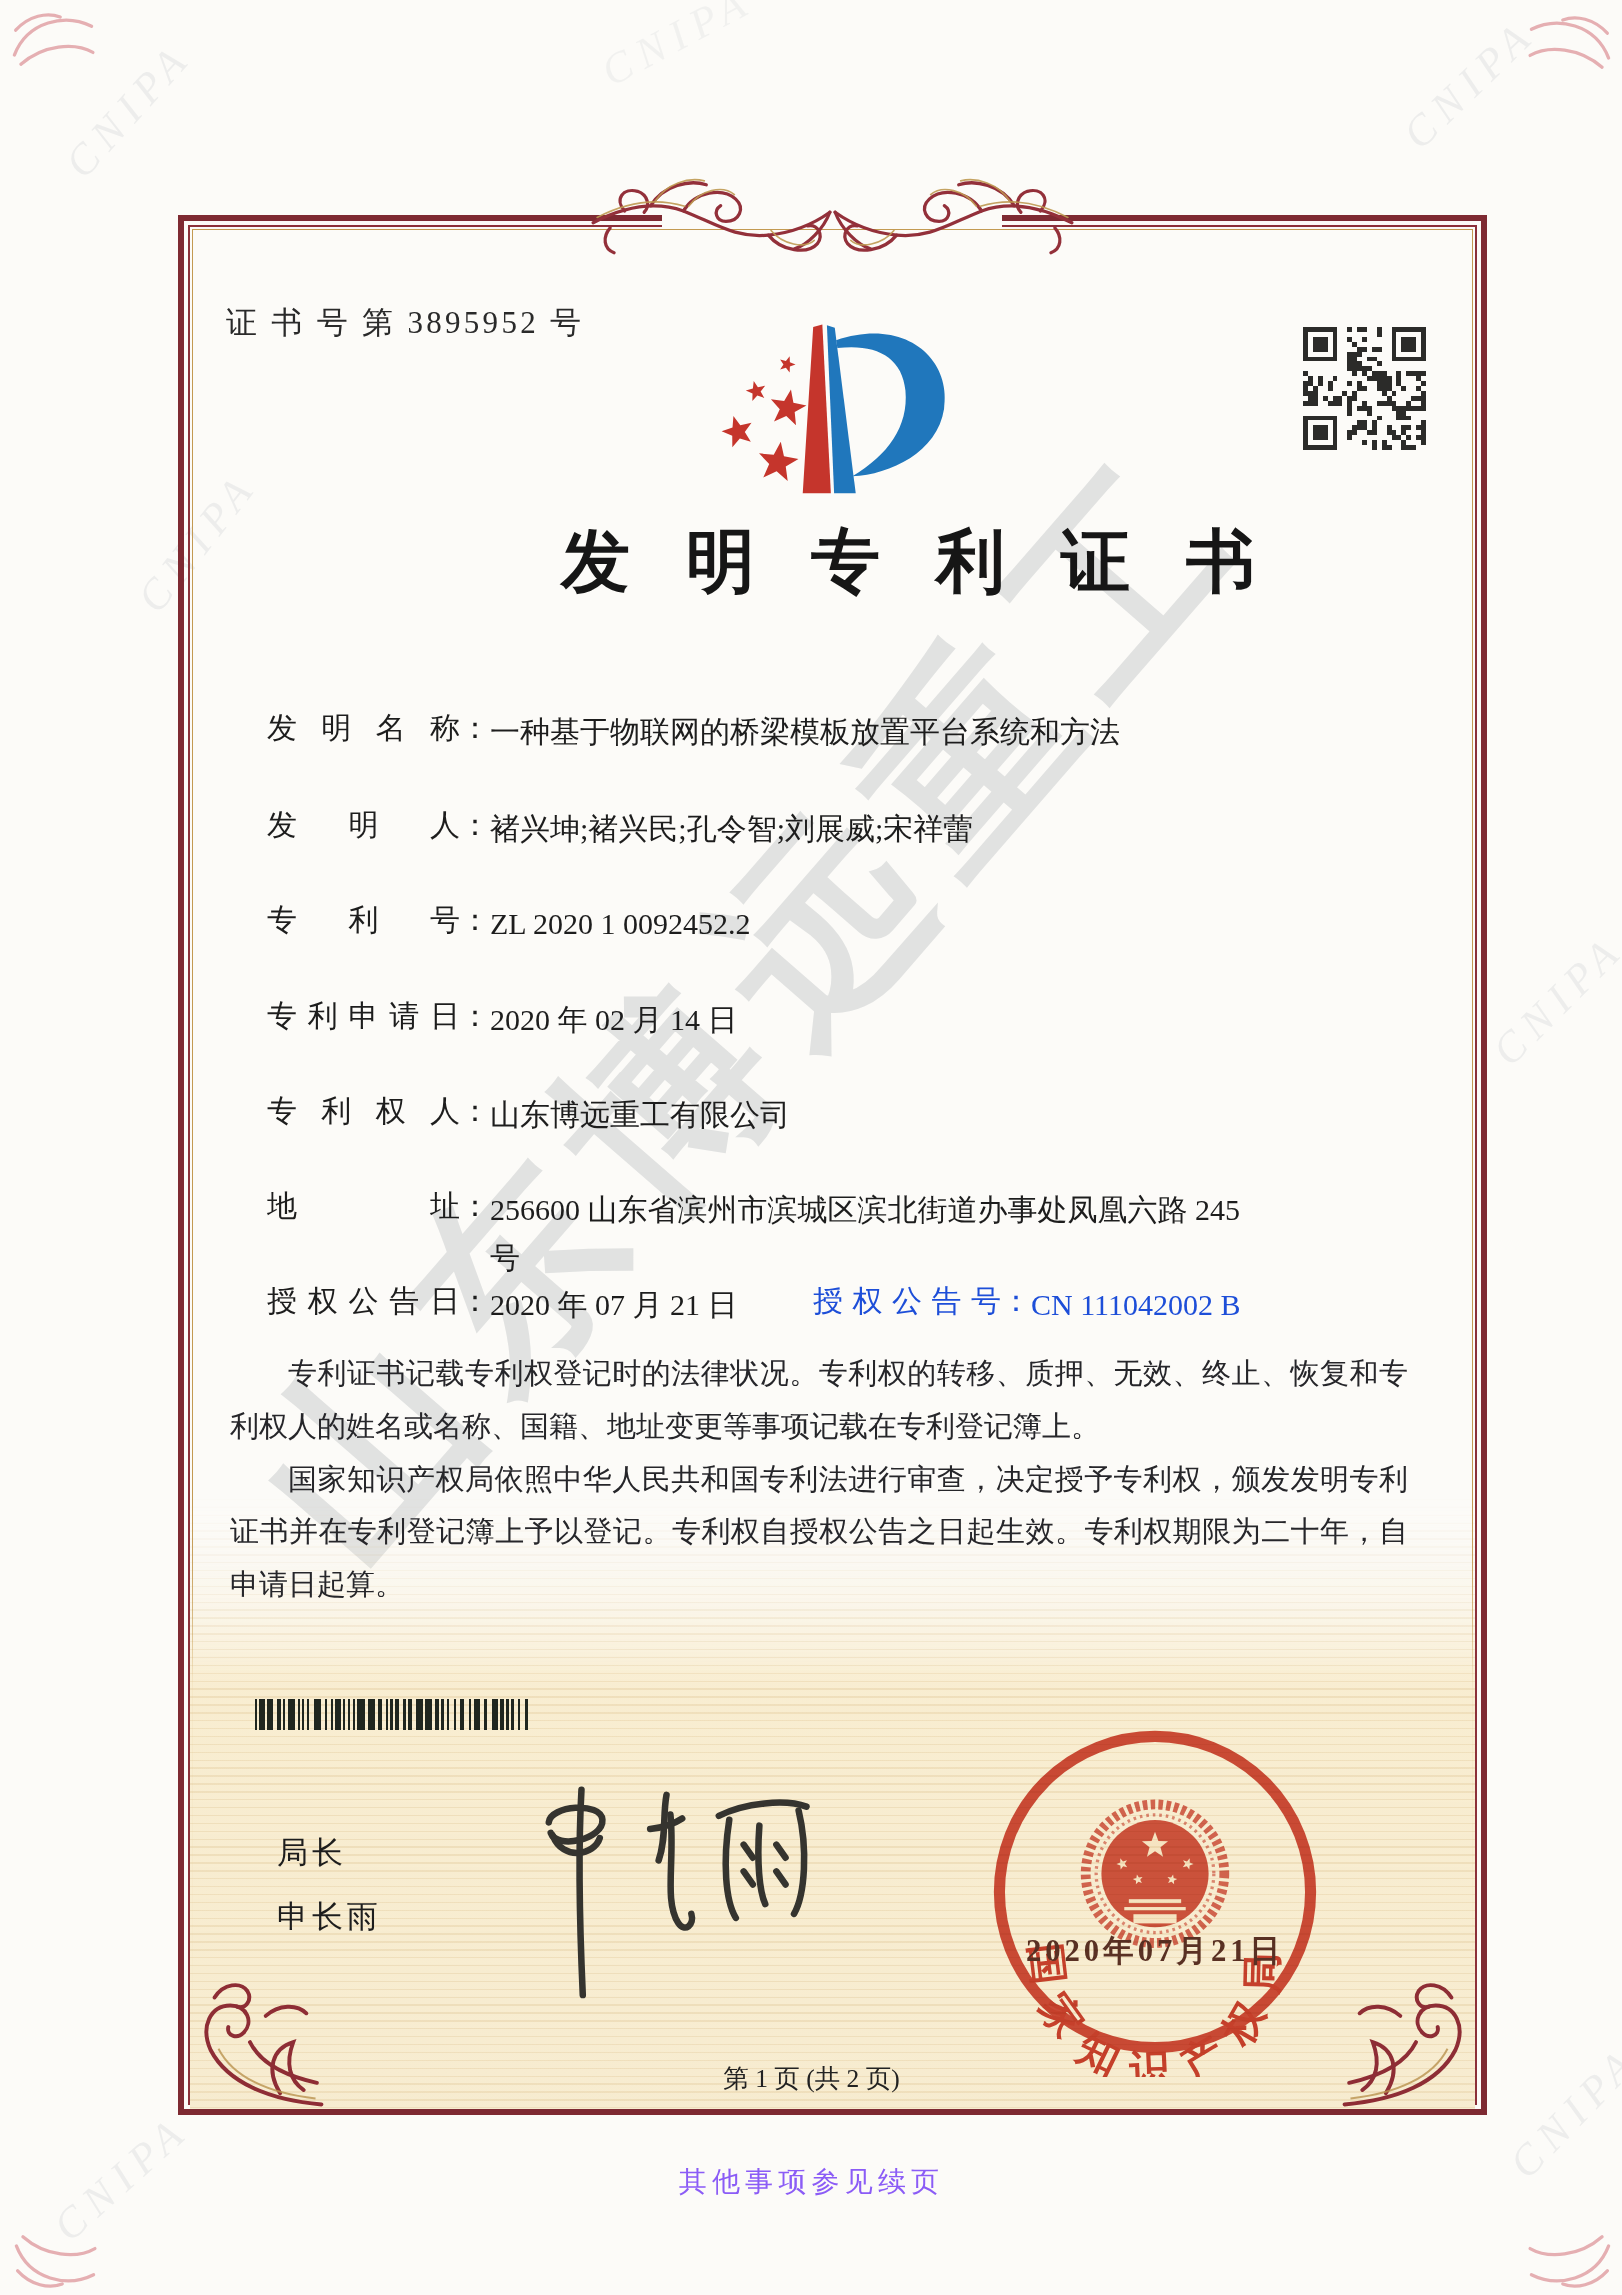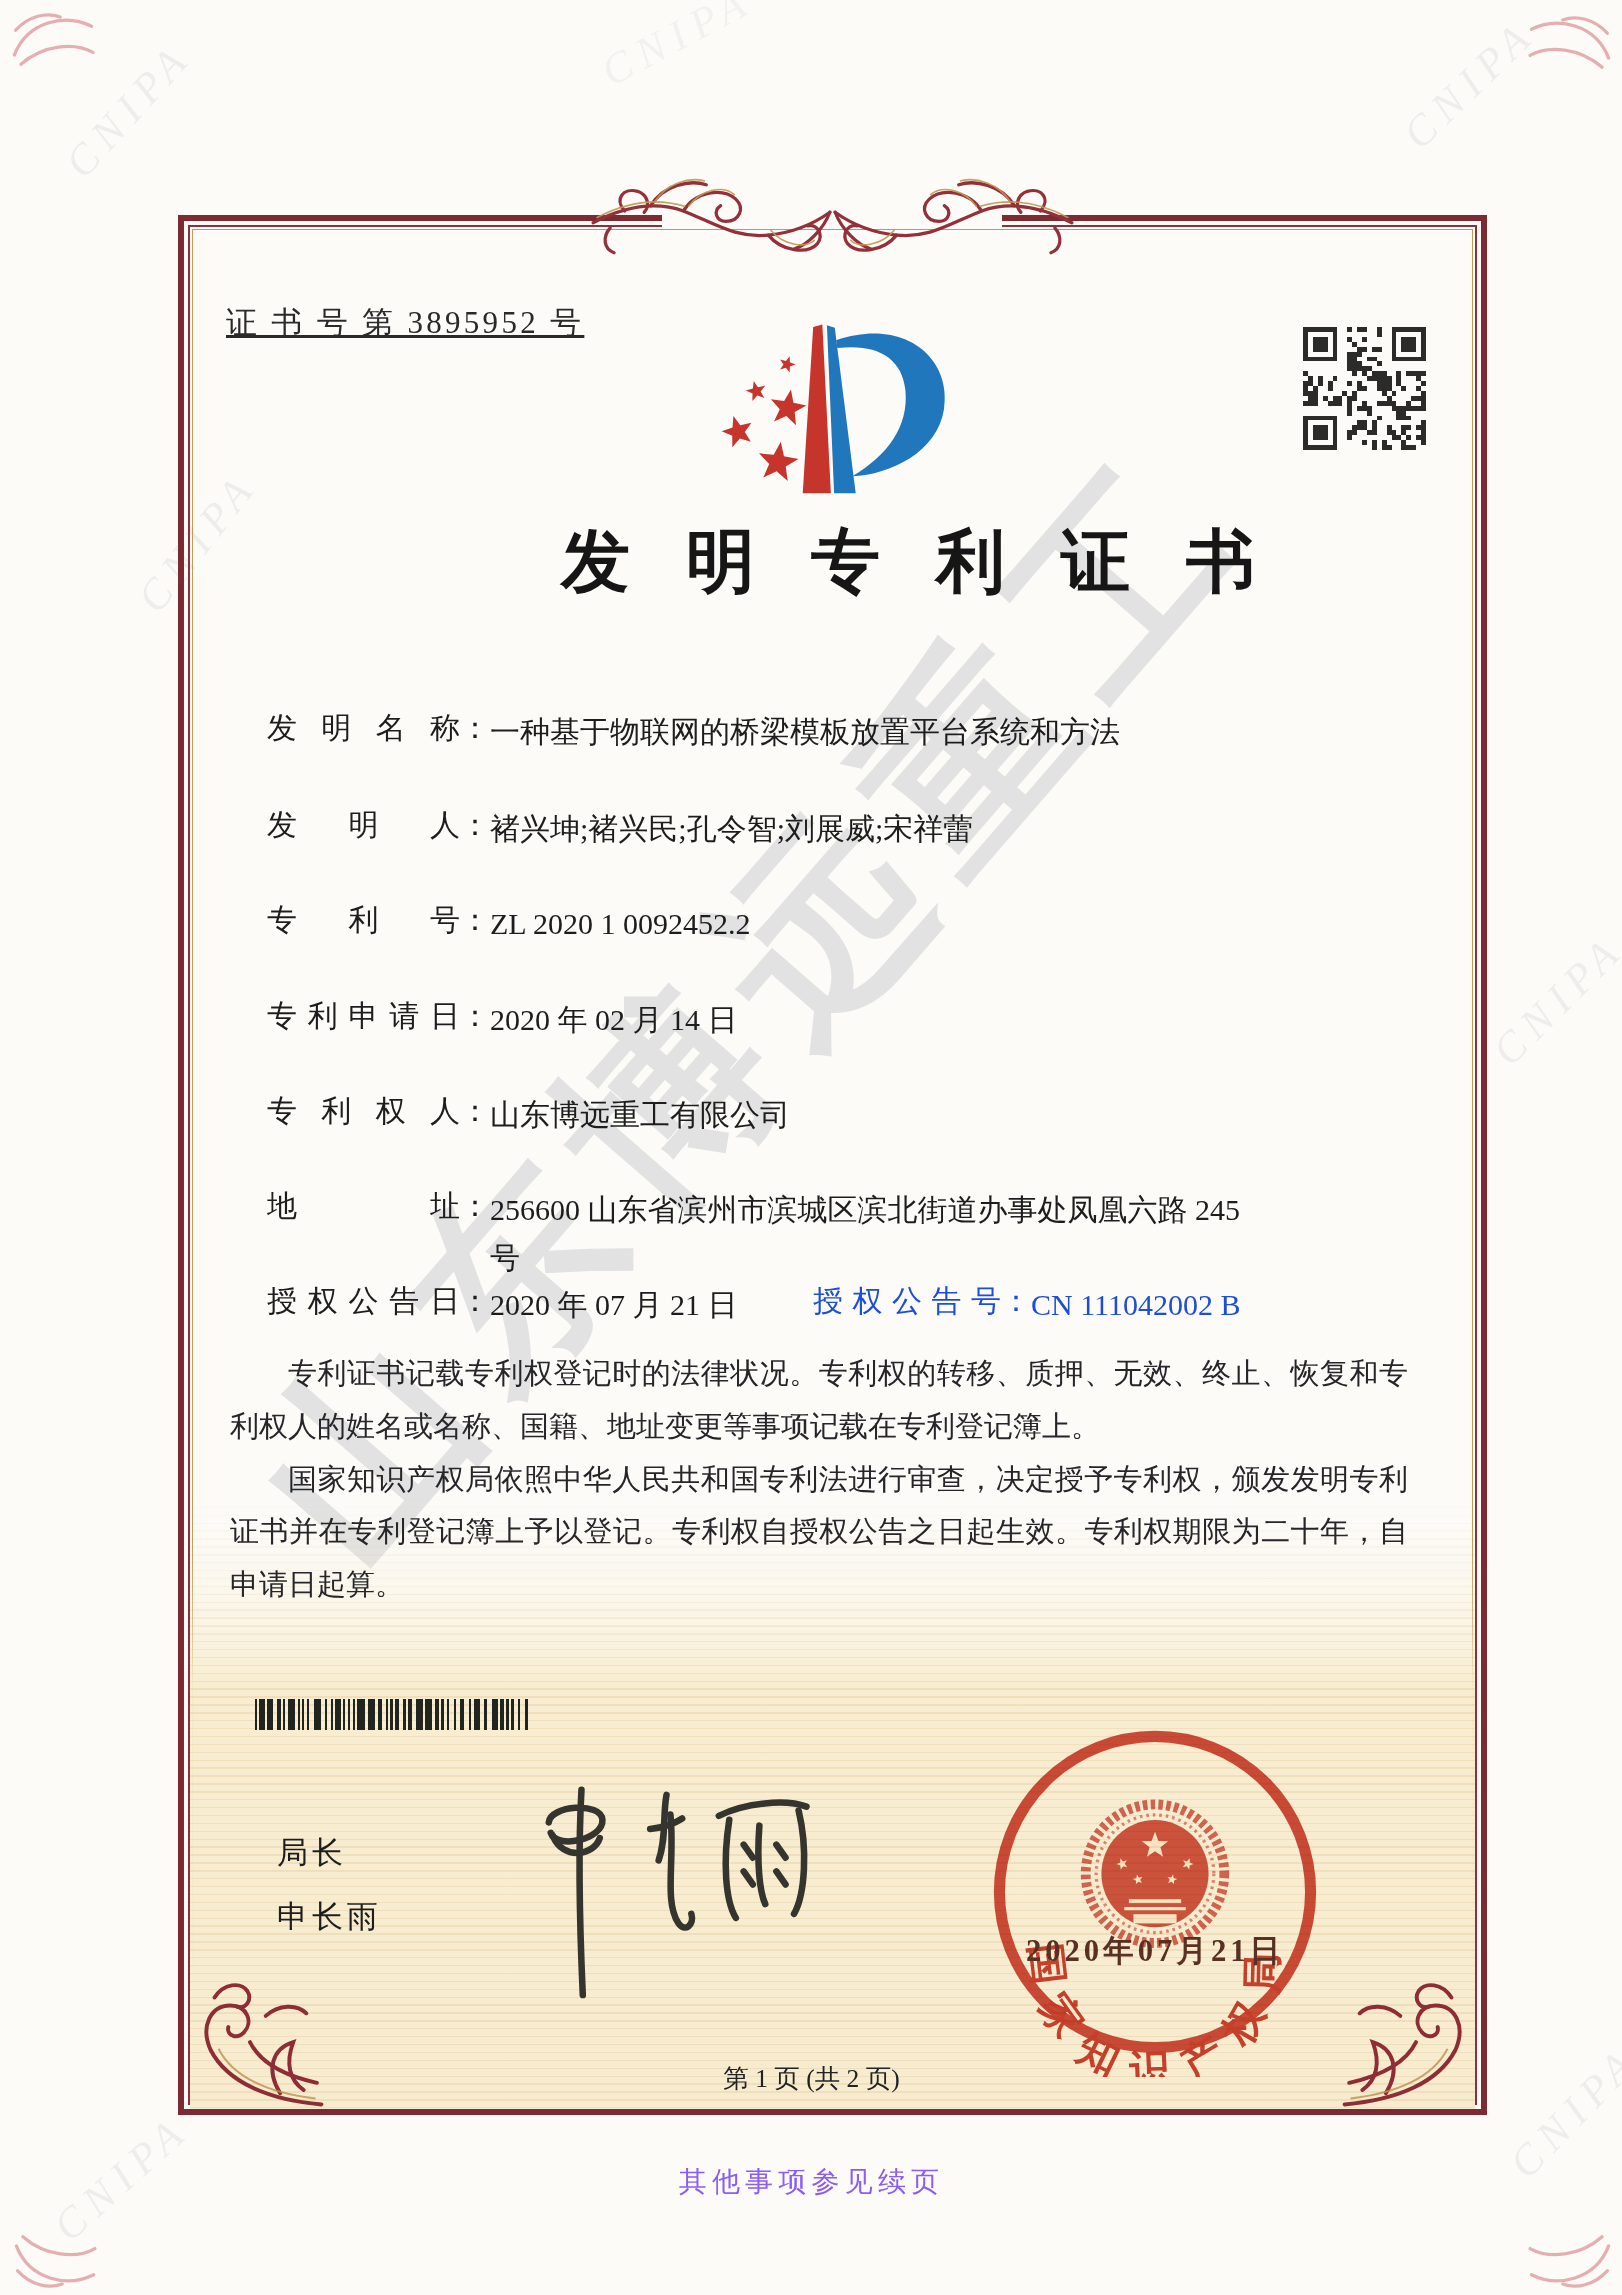--- a/index.html
+++ b/index.html
@@ -34,21 +34,21 @@
     background:
       repeating-linear-gradient(180deg, rgba(205,168,105,.20) 0 1.3px, rgba(0,0,0,0) 1.3px 7.9px),
       linear-gradient(to bottom, rgba(249,238,213,0) 0%, rgba(248,236,206,.95) 32%, #f7ecd0 100%);
     -webkit-mask-image:linear-gradient(to bottom, transparent 0%, #000 30%);
     mask-image:linear-gradient(to bottom, transparent 0%, #000 30%);
   }
   .orn-top { position:absolute; left:584px; top:165px; }
   .orn-top-mask { position:absolute; left:662px; top:211px; width:340px; height:15.7px; background:#fcfbf8; }
   .orn-corner { position:absolute; }
   
-  .cert-no { position:absolute; left:226px; top:302px; font-size:31px; letter-spacing:3.3px; color:#2a2a2a;text-decoration:underline; }
+  .cert-no { position:absolute; left:226px; top:302px; font-size:31px; letter-spacing:3.3px; color:#2a2a2a; }
   .logo { position:absolute; left:694px; top:280px; }
   .qr { position:absolute; left:1303px; top:327px; width:123px; height:123px; }
   .title {
     position:absolute; left:178px; top:516px; width:1460px; text-align:center;
     font-size:69px; font-weight:bold; letter-spacing:56px; padding-left:56px; color:#161616;
   }
   .frow { position:absolute; left:267px; display:flex; font-size:30px; color:#1d1d1d; }
   .flabel { width:193px; display:inline-block; text-align:justify; text-align-last:justify; text-justify:inter-character; }
   .fcolon { width:30px; display:inline-block; }
   .fval { display:inline-block; white-space:pre-line; line-height:1.6; }

